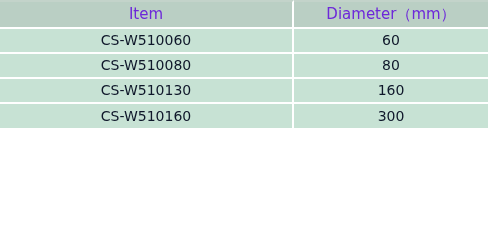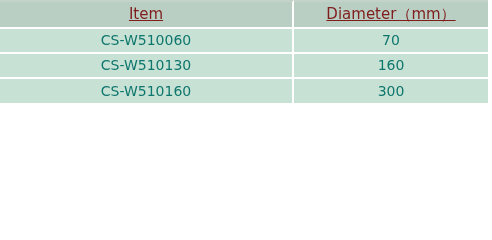--- a/index.html
+++ b/index.html
@@ -17,40 +17,39 @@
     width: 488px;
     border-collapse: separate;
     border-spacing: 0;
     table-layout: fixed;
   }
   .spec-table col.col-item { width: 294px; }
   .spec-table col.col-diam { width: 194px; }
 
   .spec-table thead th {
     background: #bacfc4;
-    color: #7f1d1d;
+    color: #6d28d9;
     font-weight: normal;
     font-size: 15px;
     height: 25px;
     line-height: 25px;
     padding: 0;
     text-align: center;
     vertical-align: middle;
     border-top: 2px solid #c3d3ca;
     border-right: 2px solid #ffffff;
     white-space: nowrap;
-    text-decoration: underline;
   }
   .spec-table thead th:last-child {
     border-right: none;
   }
 
   .spec-table tbody td {
     background: #c7e2d4;
-    color: #0f766e;
+    color: #0f172a;
     font-size: 14px;
     height: 23px;
     line-height: 23px;
     padding: 0;
     text-align: center;
     vertical-align: middle;
     border-top: 2px solid #ffffff;
     border-right: 2px solid #ffffff;
     white-space: nowrap;
   }
@@ -73,21 +72,25 @@
   </colgroup>
   <thead>
     <tr>
       <th>Item</th>
       <th>Diameter（mm）</th>
     </tr>
   </thead>
   <tbody>
     <tr>
       <td>CS-W510060</td>
-      <td>70</td>
+      <td>60</td>
+    </tr>
+    <tr>
+      <td>CS-W510080</td>
+      <td>80</td>
     </tr>
     <tr>
       <td>CS-W510130</td>
       <td>160</td>
     </tr>
     <tr>
       <td>CS-W510160</td>
       <td>300</td>
     </tr>
   </tbody>

